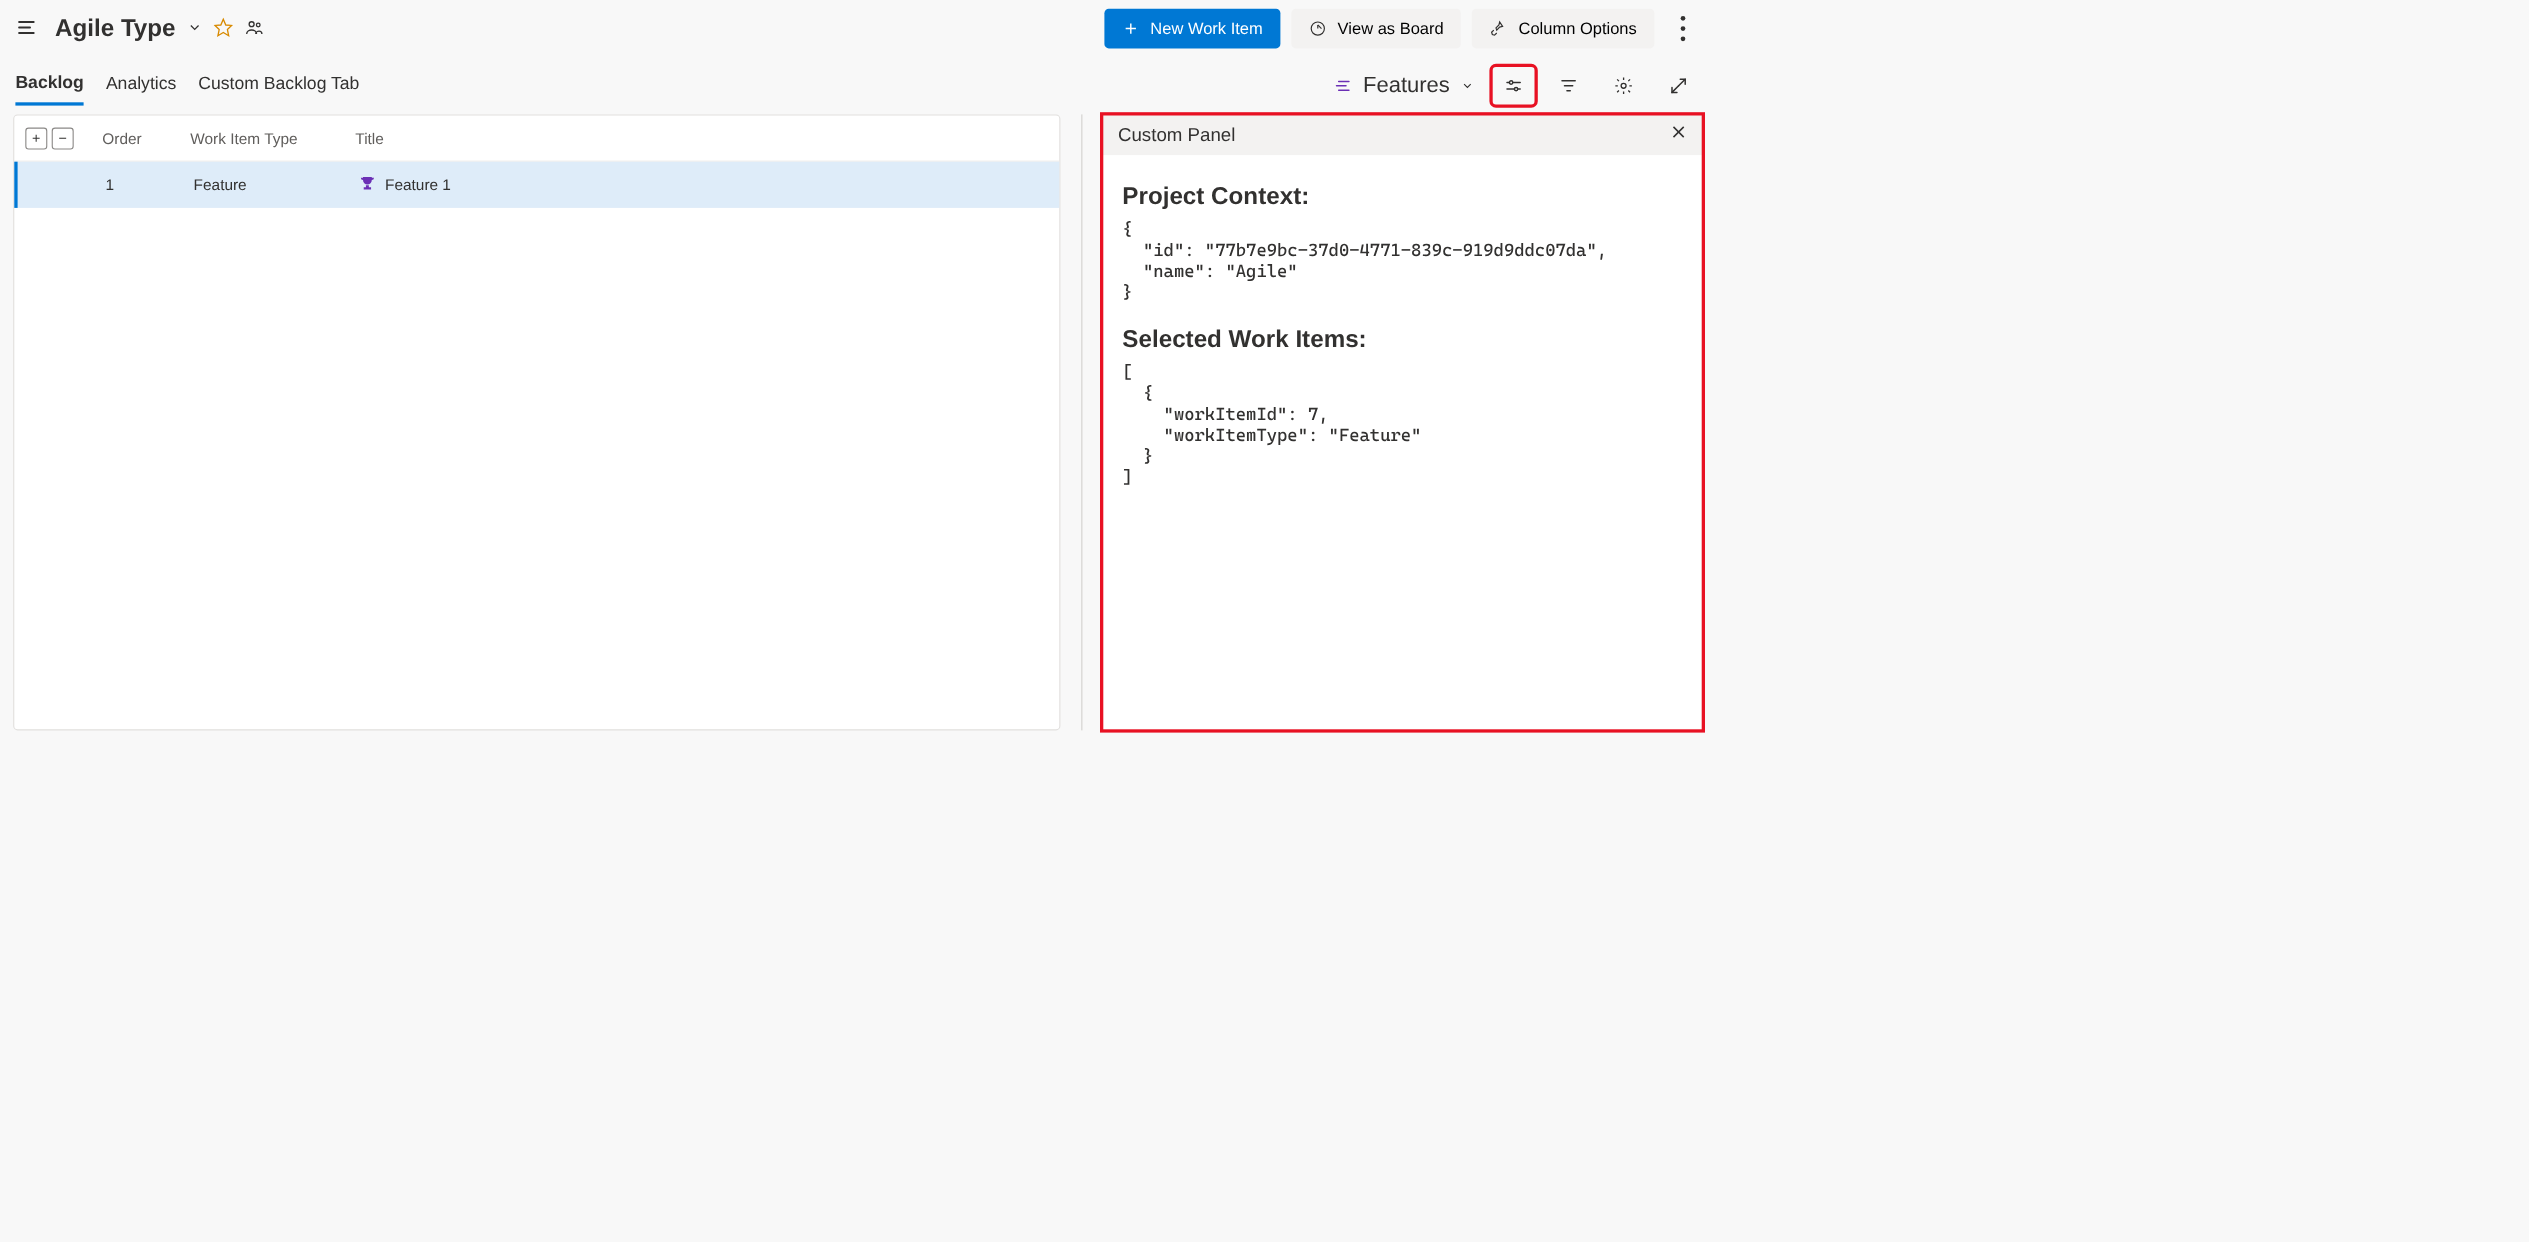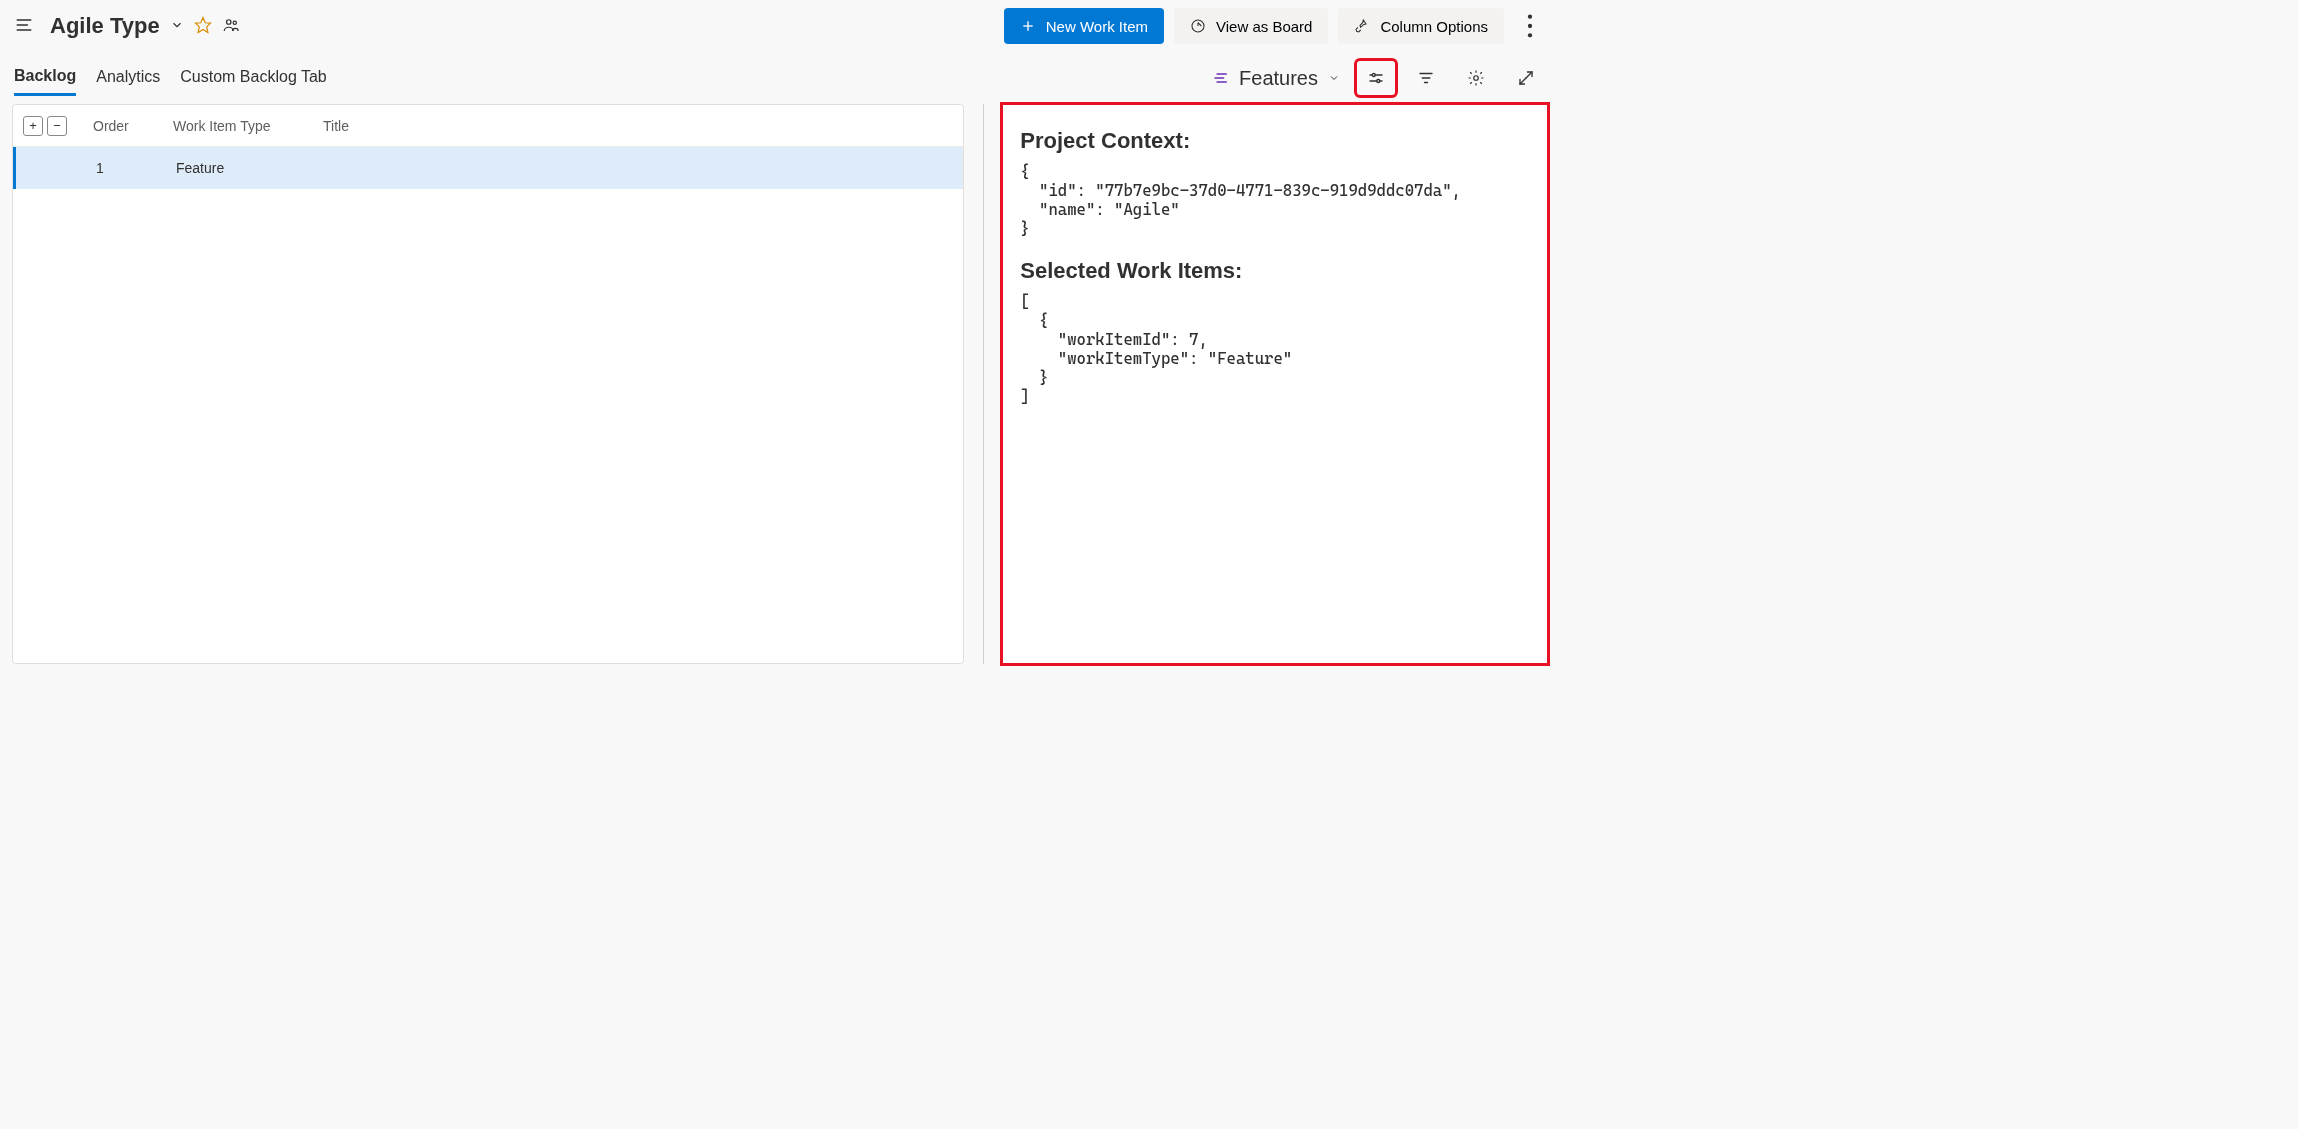--- a/index.html
+++ b/index.html
@@ -334,26 +334,43 @@
         </div>
         <div>Order</div>
         <div>Work Item Type</div>
         <div>Title</div>
       </div>
 
       <div class="table-row selected">
         <div></div>
         <div>1</div>
         <div>Feature</div>
+        <div class="cell-title">
+          <span class="trophy-icon">
+            <svg viewBox="0 0 24 24" fill="#6b2fb5">
+                <path d="M6 3h12v4a6 6 0 01-12 0V3zm-3 1h3v3a3 3 0 01-3-3zm18 0h-3v3a3 3 0 003-3zM10 14h4v3h3v3H7v-3h3v-3z"></path>
+              </svg>
+          </span>
+          <span>Feature 1</span>
+        </div>
       </div>
     </div>
 
     <div class="splitter"></div>
 
     <div class="side-panel-wrap">
+      <div class="panel-header">
+        <span>Custom Panel</span>
+        <span class="close-x">
+          <svg viewBox="0 0 24 24" stroke="#323130" stroke-width="2" fill="none">
+              <line x1="5" y1="5" x2="19" y2="19"></line>
+              <line x1="19" y1="5" x2="5" y2="19"></line>
+            </svg>
+        </span>
+      </div>
       <div class="panel-body">
         <h2>Project Context:</h2>
         <pre>{
   "id": "77b7e9bc-37d0-4771-839c-919d9ddc07da",
   "name": "Agile"
 }</pre>
         <h2>Selected Work Items:</h2>
         <pre>[
   {
     "workItemId": 7,

